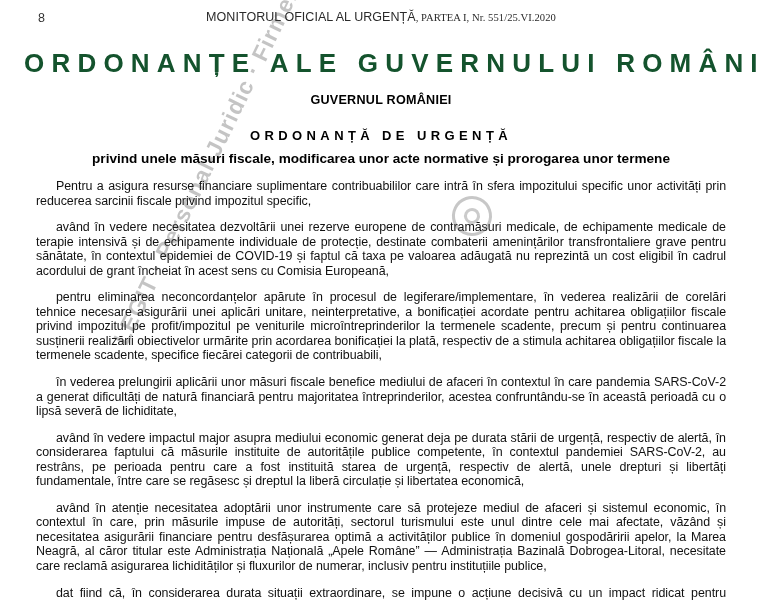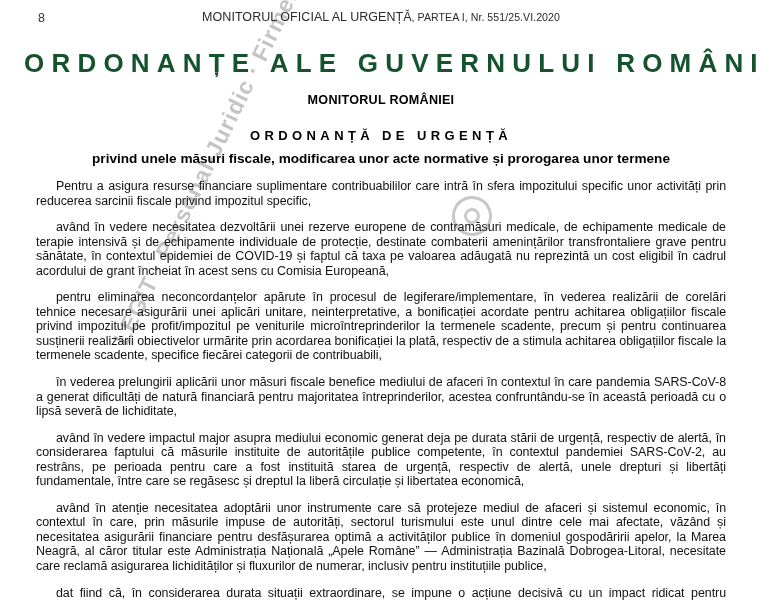--- a/index.html
+++ b/index.html
@@ -40,20 +40,21 @@
   }
   .gazette-line {
     text-align: center;
     font-size: 12.5px;
     color: #2a2a2a;
     letter-spacing: 0.05px;
     white-space: nowrap;
   }
   .gazette-line .sc {
     font-size: 10.6px;
+    font-family: Liberation Serif, serif;
   }
 
   
   .banner {
     text-align: center;
     font-size: 26px;
     font-weight: bold;
     letter-spacing: 7.2px;
     margin-top: 12px;
     white-space: nowrap;
@@ -153,30 +154,30 @@
 <body>
 
 <div class="page">
 
   <div class="running-head">
     <div class="folio">8</div>
     <div class="gazette-line"><span>MONITORUL OFICIAL AL URGENȚĂ</span><span class="sc">, PARTEA I, Nr. 551/25.VI.2020</span></div>
   </div>
 
   <div class="banner">ORDONANȚE ALE GUVERNULUI ROMÂNIEI</div>
-  <div class="issuer">MONITORUL ROMÂNIEI</div>
+  <div class="issuer">GUVERNUL ROMÂNIEI</div>
 
   <div class="act-title">ORDONANȚĂ DE URGENȚĂ</div>
   <div class="act-subtitle">privind unele măsuri fiscale, modificarea unor acte normative și prorogarea unor termene</div>
 
   <div class="body-text">
     <p>Pentru a asigura resurse financiare suplimentare contribuabililor care intră în sfera impozitului specific unor activități prin reducerea sarcinii fiscale privind impozitul specific,</p>
     <p>având în vedere necesitatea dezvoltării unei rezerve europene de contramăsuri medicale, de echipamente medicale de terapie intensivă și de echipamente individuale de protecție, destinate combaterii amenințărilor transfrontaliere grave pentru sănătate, în contextul epidemiei de COVID-19 și faptul că taxa pe valoarea adăugată nu reprezintă un cost eligibil în cadrul acordului de grant încheiat în acest sens cu Comisia Europeană,</p>
     <p>pentru eliminarea neconcordanțelor apărute în procesul de legiferare/implementare, în vederea realizării de corelări tehnice necesare asigurării unei aplicări unitare, neinterpretative, a bonificației acordate pentru achitarea obligațiilor fiscale privind impozitul pe profit/impozitul pe veniturile microîntreprinderilor la termenele scadente, precum și pentru continuarea susținerii realizării obiectivelor urmărite prin acordarea bonificației la plată, respectiv de a stimula achitarea obligațiilor fiscale la termenele scadente, specifice fiecărei categorii de contribuabili,</p>
-    <p>în vederea prelungirii aplicării unor măsuri fiscale benefice mediului de afaceri în contextul în care pandemia SARS-CoV-8 a generat dificultăți de natură financiară pentru majoritatea întreprinderilor, acestea confruntându-se în această perioadă cu o lipsă severă de lichiditate,</p>
+    <p>în vederea prelungirii aplicării unor măsuri fiscale benefice mediului de afaceri în contextul în care pandemia SARS-CoV-2 a generat dificultăți de natură financiară pentru majoritatea întreprinderilor, acestea confruntându-se în această perioadă cu o lipsă severă de lichiditate,</p>
     <p>având în vedere impactul major asupra mediului economic generat deja pe durata stării de urgență, respectiv de alertă, în considerarea faptului că măsurile instituite de autoritățile publice competente, în contextul pandemiei SARS-CoV-2, au restrâns, pe perioada pentru care a fost instituită starea de urgență, respectiv de alertă, unele drepturi și libertăți fundamentale, între care se regăsesc și dreptul la liberă circulație și libertatea economică,</p>
     <p>având în atenție necesitatea adoptării unor instrumente care să protejeze mediul de afaceri și sistemul economic, în contextul în care, prin măsurile impuse de autorități, sectorul turismului este unul dintre cele mai afectate, văzând și necesitatea asigurării financiare pentru desfășurarea optimă a activităților publice în domeniul gospodăririi apelor, la Marea Neagră, al căror titular este Administrația Națională „Apele Române” — Administrația Bazinală Dobrogea-Litoral, necesitate care reclamă asigurarea lichidităților și fluxurilor de numerar, inclusiv pentru instituțiile publice,</p>
     <p>dat fiind că, în considerarea durata situații extraordinare, se impune o acțiune decisivă cu un impact ridicat pentru asigurarea lichidității și revenirea sectorului de turism și agrement, fiind vitală continuarea serviciilor de interes public, în condiții de siguranță pentru cetățeni,</p>
     <p class="dash">— ar fi necesar un efort bugetar considerabil pentru finanțarea taxei pe valoarea adăugată aferente achizițiilor realizate în cadrul proiectului de constituire a rezervei europene, iar lipsa lichidităților ar putea pune în pericol realizarea acestui proiect;</p>
 
   </div>
 
   <div class="watermark">
     <div class="wm-text">LEGIT · Personal-Juridic · Firme.com</div>
     <div class="wm-seal"></div>

